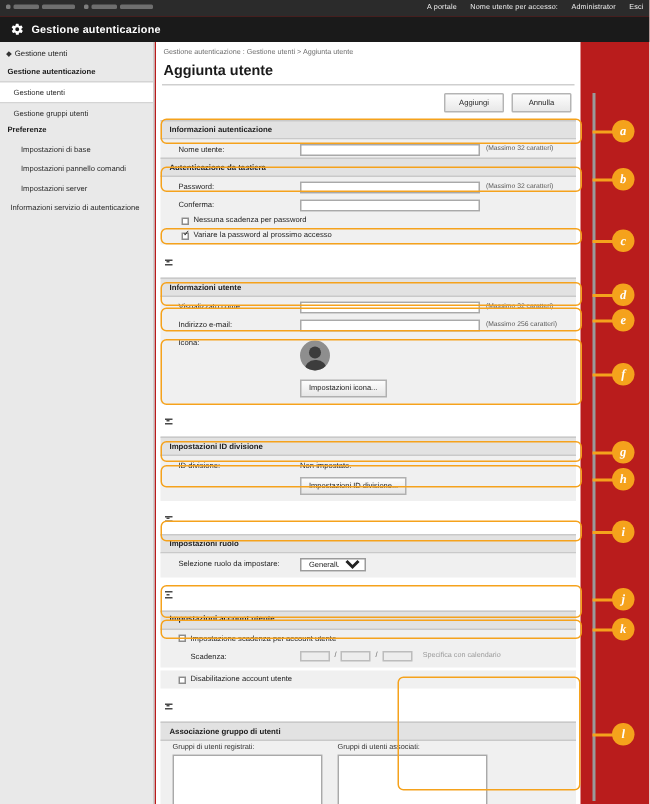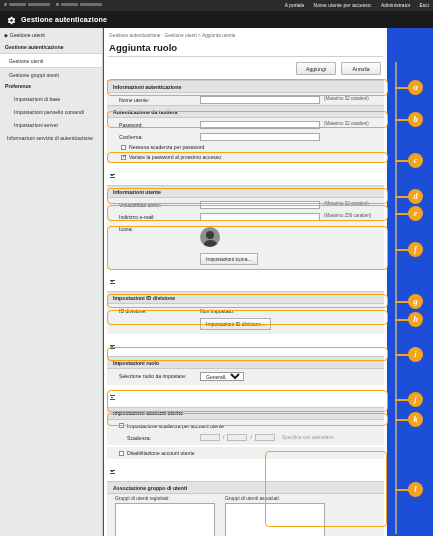--- a/index.html
+++ b/index.html
@@ -3,21 +3,21 @@
 <meta charset="utf-8">
 <style>
   * { box-sizing: border-box; }
   html, body {
     margin: 0; padding: 0;
     width: 433px; height: 536px;
     background: #ffffff;
     font-family: "Liberation Sans", sans-serif;
     overflow: hidden;
   }
-  #page { position: relative; width: 433px; height: 536px; background:#1d4ed8; }
+  #page { position: relative; width: 433px; height: 536px; background:#b91c1c; }
 
   
   .topbar {
     position:absolute; left:0; top:0; width:433px; height:11px;
     background:#2b2b2b; color:#e8e8e8;
     font-size:4.6px; line-height:11px;
   }
   .topbar .blur-left {
     position:absolute; left:4px; top:3px; display:flex; gap:6px; align-items:center;
   }
@@ -207,21 +207,21 @@
     <div class="sb-head">Preferenze</div>
     <div class="sb-item ind">Impostazioni di base</div>
     <div class="sb-item ind">Impostazioni pannello comandi</div>
     <div class="sb-item ind">Impostazioni server</div>
     <div class="sb-item two">Informazioni servizio di autenticazione</div>
   </div>
 
   <div class="content">
 
     <div class="breadcrumb">Gestione autenticazione : Gestione utenti &gt; Aggiunta utente</div>
-    <div class="pagetitle">Aggiunta ruolo</div>
+    <div class="pagetitle">Aggiunta utente</div>
     <div class="title-rule"></div>
 
     <div class="btnrow">
       <div class="btn">Aggiungi</div>
       <div class="btn">Annulla</div>
     </div>
 
     <div class="sec-head">Informazioni autenticazione</div>
     <div class="band">
       <div class="row">

